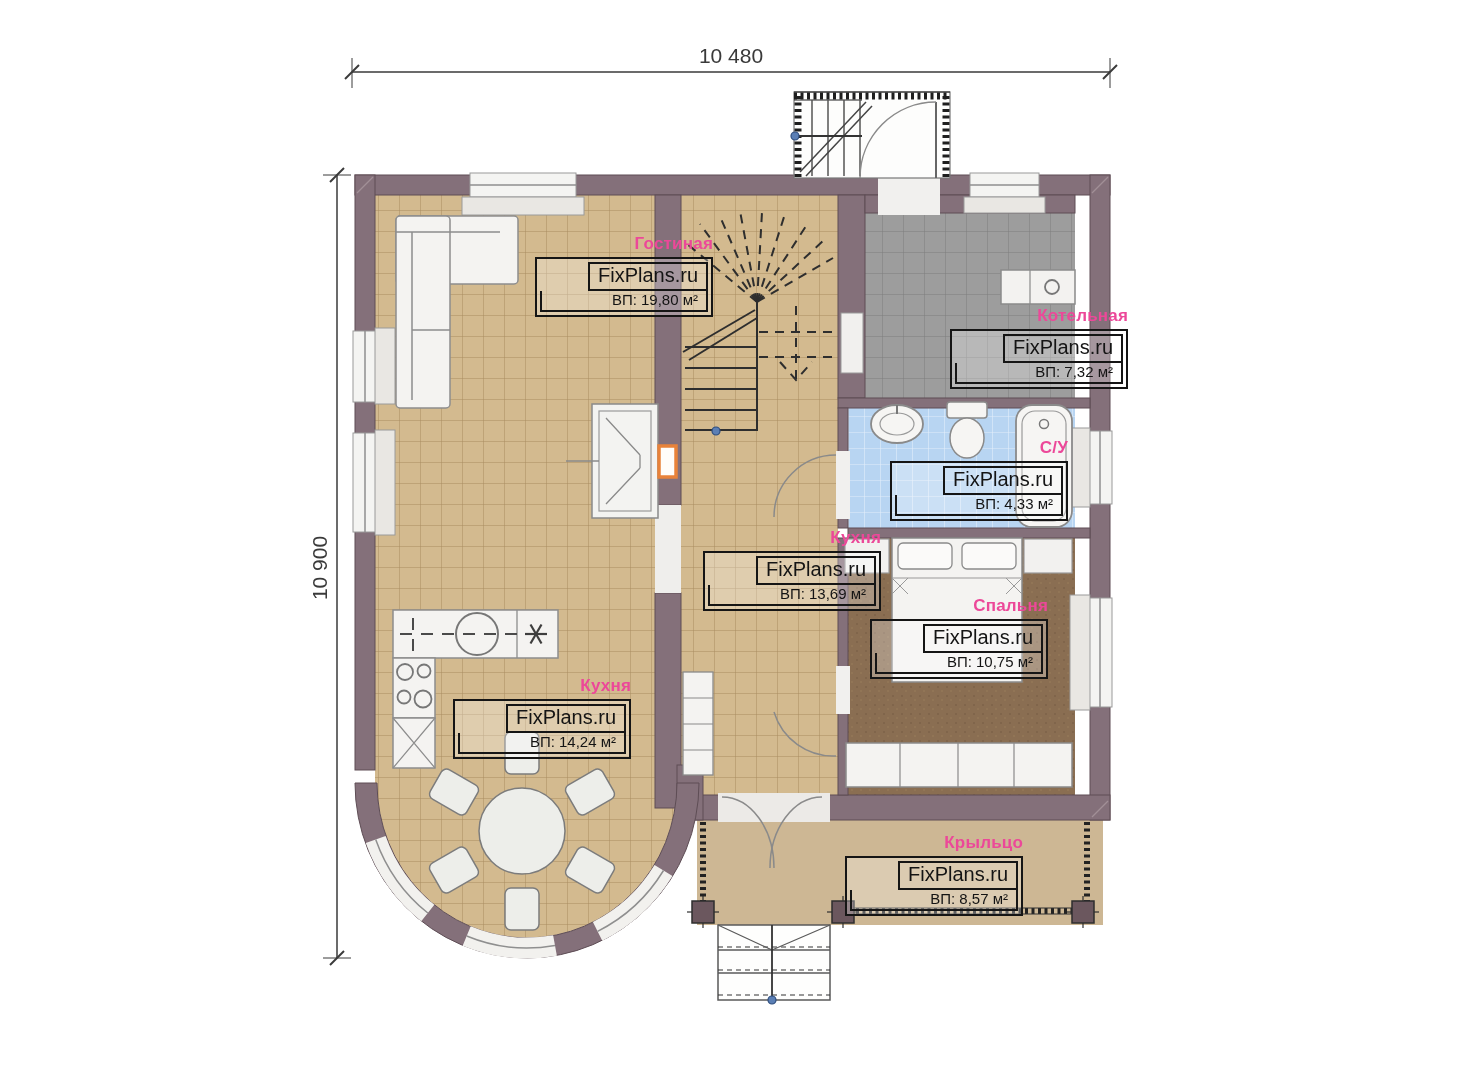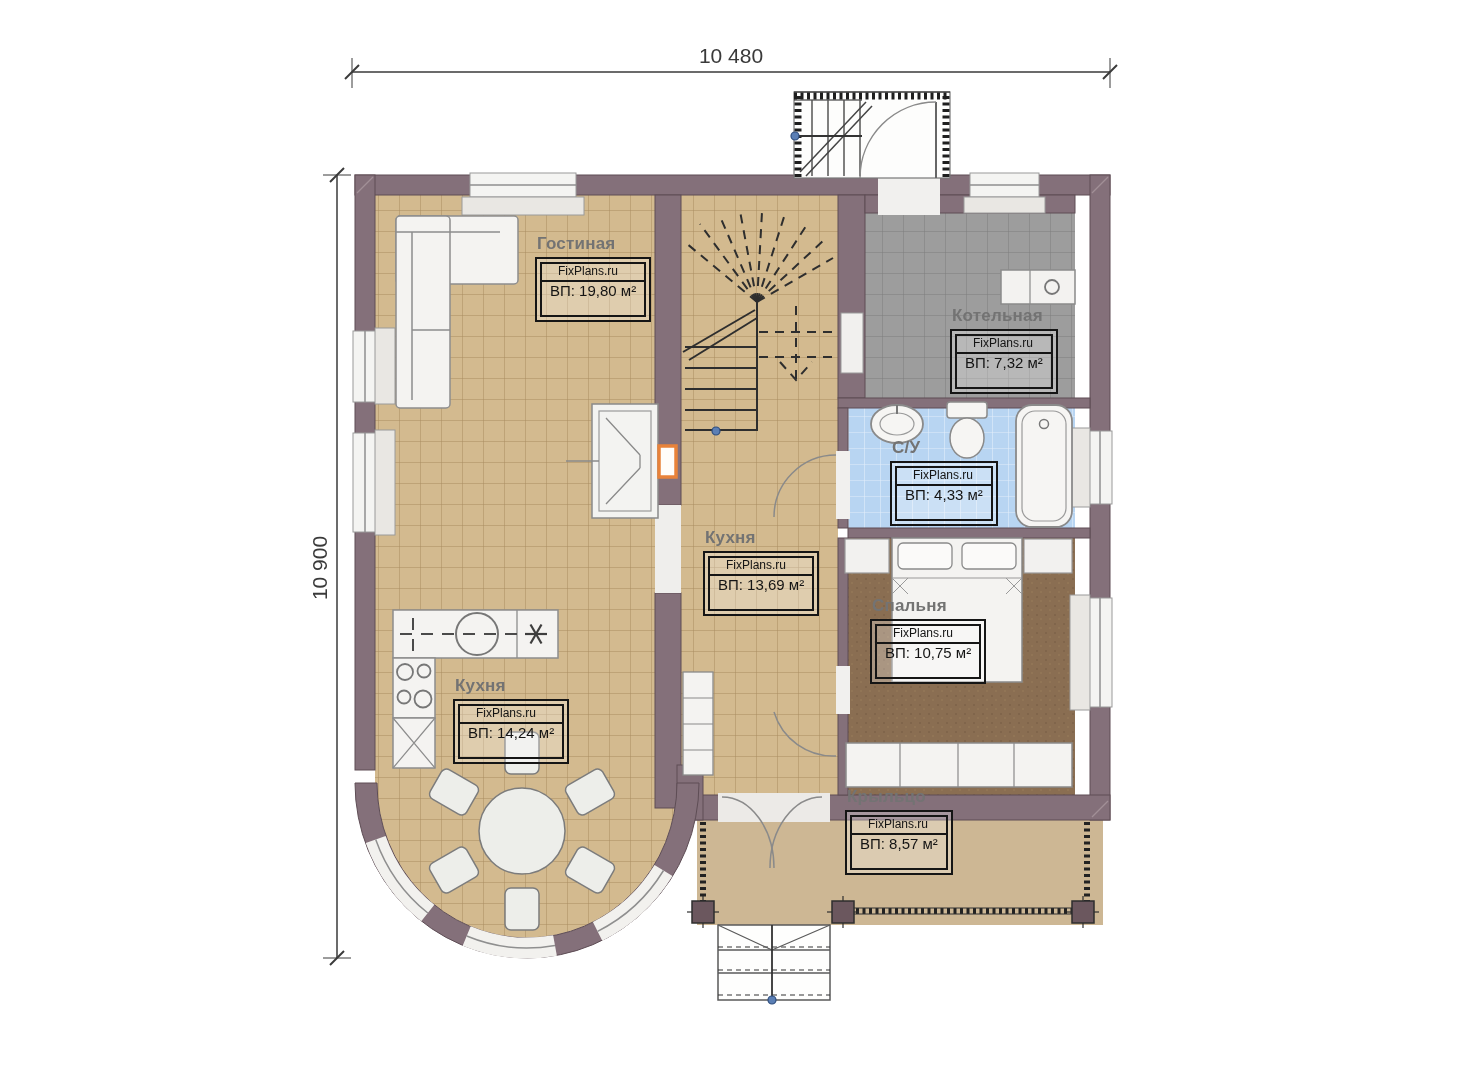--- a/index.html
+++ b/index.html
@@ -1,23 +1,23 @@
 <!DOCTYPE html>
 <html><head>
 <meta charset="utf-8">
 <style>
   html,body{margin:0;padding:0;background:#ffffff;}
   .plan{position:relative;width:1473px;height:1080px;background:#ffffff;overflow:hidden;
-        font-family:"Liberation Sans", sans-serif;}
+        font-family:"Liberation Sans", sans-serif;text-align:right;}
   .plan svg{position:absolute;left:0;top:0;}
   .room-label{position:absolute;z-index:5;}
-  .room-name{font-weight:bold;font-size:17px;color:#737373;margin:0 0 3px 2px;letter-spacing:.2px;}
+  .room-name{font-weight:bold;font-size:17px;color:#ec4899;margin:0 0 3px 2px;letter-spacing:.2px;}
   .wm-box{display:inline-block;border:2px solid #151515;background:rgba(255,255,255,0.28);padding:3px;}
-  .wm-row{border:2px solid #151515;padding:0 16px 2px;font-size:12px;color:#141414;white-space:nowrap;}
-  .area-row{border:2px solid #151515;border-top:0;padding:0 8px 16px;font-size:15px;color:#141414;white-space:nowrap;}
+  .wm-row{border:2px solid #151515;padding:0 8px 2px;font-size:20px;color:#141414;white-space:nowrap;margin-left:48px;}
+  .area-row{border:2px solid #151515;border-top:0;padding:0 8px 2px;font-size:15px;color:#141414;white-space:nowrap;}
   .dim-text{font-size:21px;fill:#3a3a3a;}
 </style>
 </head>
 <body>
 
 <div class="plan">
 
 <svg width="1473" height="1080" viewBox="0 0 1473 1080">
   <defs>
     <pattern id="tanTile" width="21" height="21" patternUnits="userSpaceOnUse">
@@ -363,21 +363,21 @@
 </div>
 
 <div class="room-label" style="left:453px;top:676px;">
   <div class="room-name">Кухня</div>
   <div class="wm-box">
     <div class="wm-row">FixPlans.ru</div>
     <div class="area-row">ВП: 14,24 м²</div>
   </div>
 </div>
 
-<div class="room-label" style="left:845px;top:787px;">
+<div class="room-label" style="left:845px;top:833px;">
   <div class="room-name">Крыльцо</div>
   <div class="wm-box">
     <div class="wm-row">FixPlans.ru</div>
     <div class="area-row">ВП: 8,57 м²</div>
   </div>
 </div>
 
 </div>
 
 </body></html>

